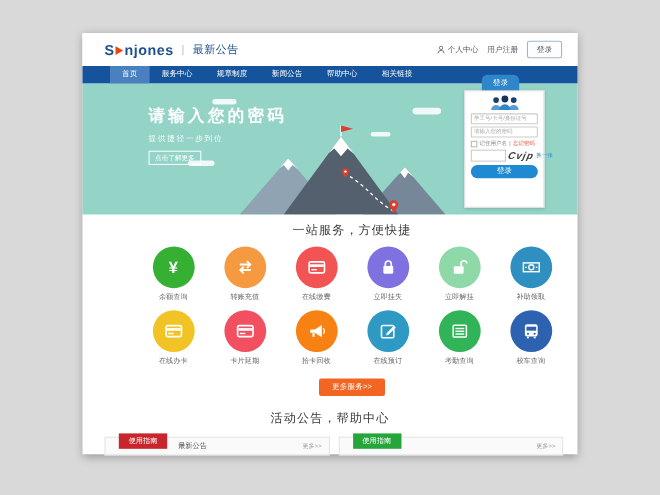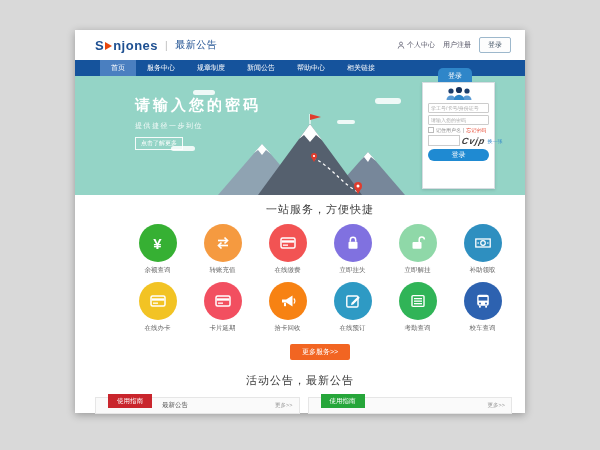--- a/index.html
+++ b/index.html
@@ -281,21 +281,21 @@
               <rect x="12.2" y="15" width="1.8" height="1.6" fill="#fff"></rect>
             </svg>
           </div>
         <div class="svc-label">校车查询</div>
       </div>
     </div>
     <span class="more-btn">更多服务&gt;&gt;</span>
   </div>
 
   <div class="ann">
-    <span class="section-title">活动公告，最新公告</span>
+    <span class="section-title">活动公告，帮助中心</span>
     <div class="panel-row">
       <div class="panel">
         <div class="tabbar">
           <span class="ribbon red">使用指南</span>
           <span class="tab2">最新公告</span>
           <span class="more-link">更多&gt;&gt;</span>
         </div>
       </div>
       <div class="panel">
         <div class="tabbar">

